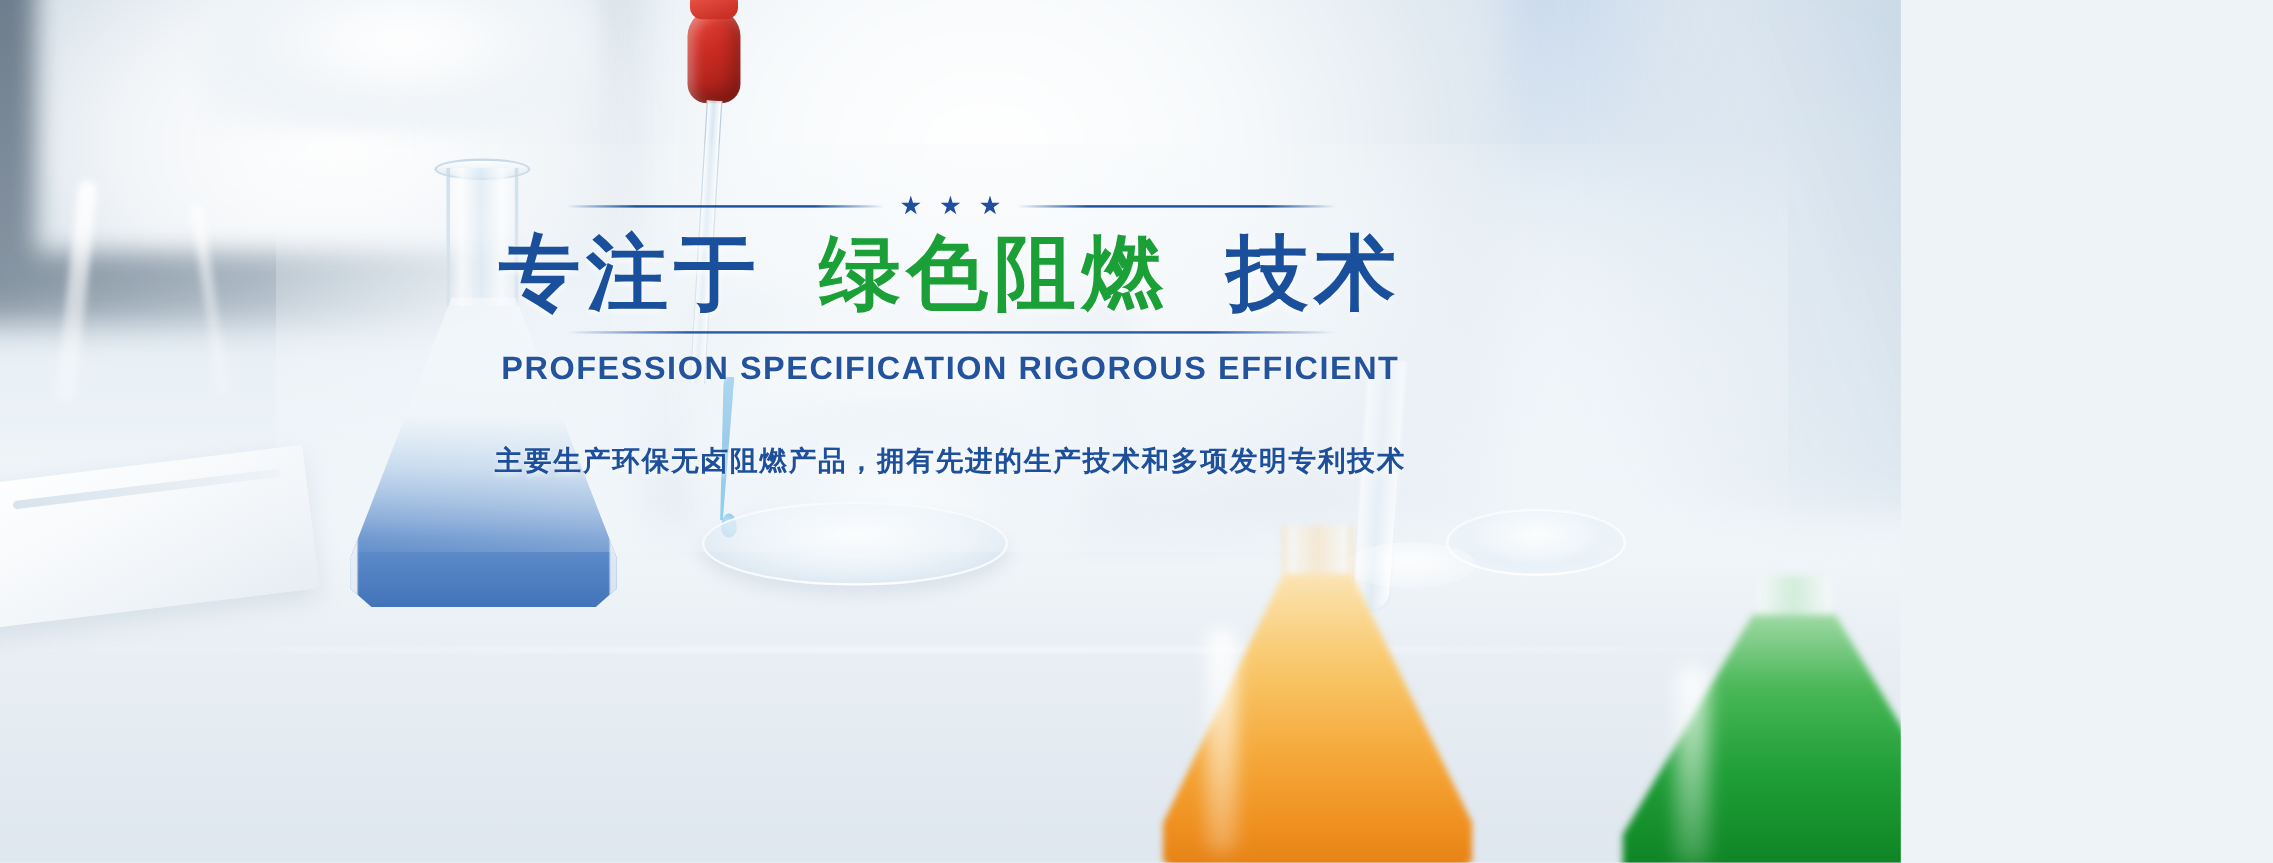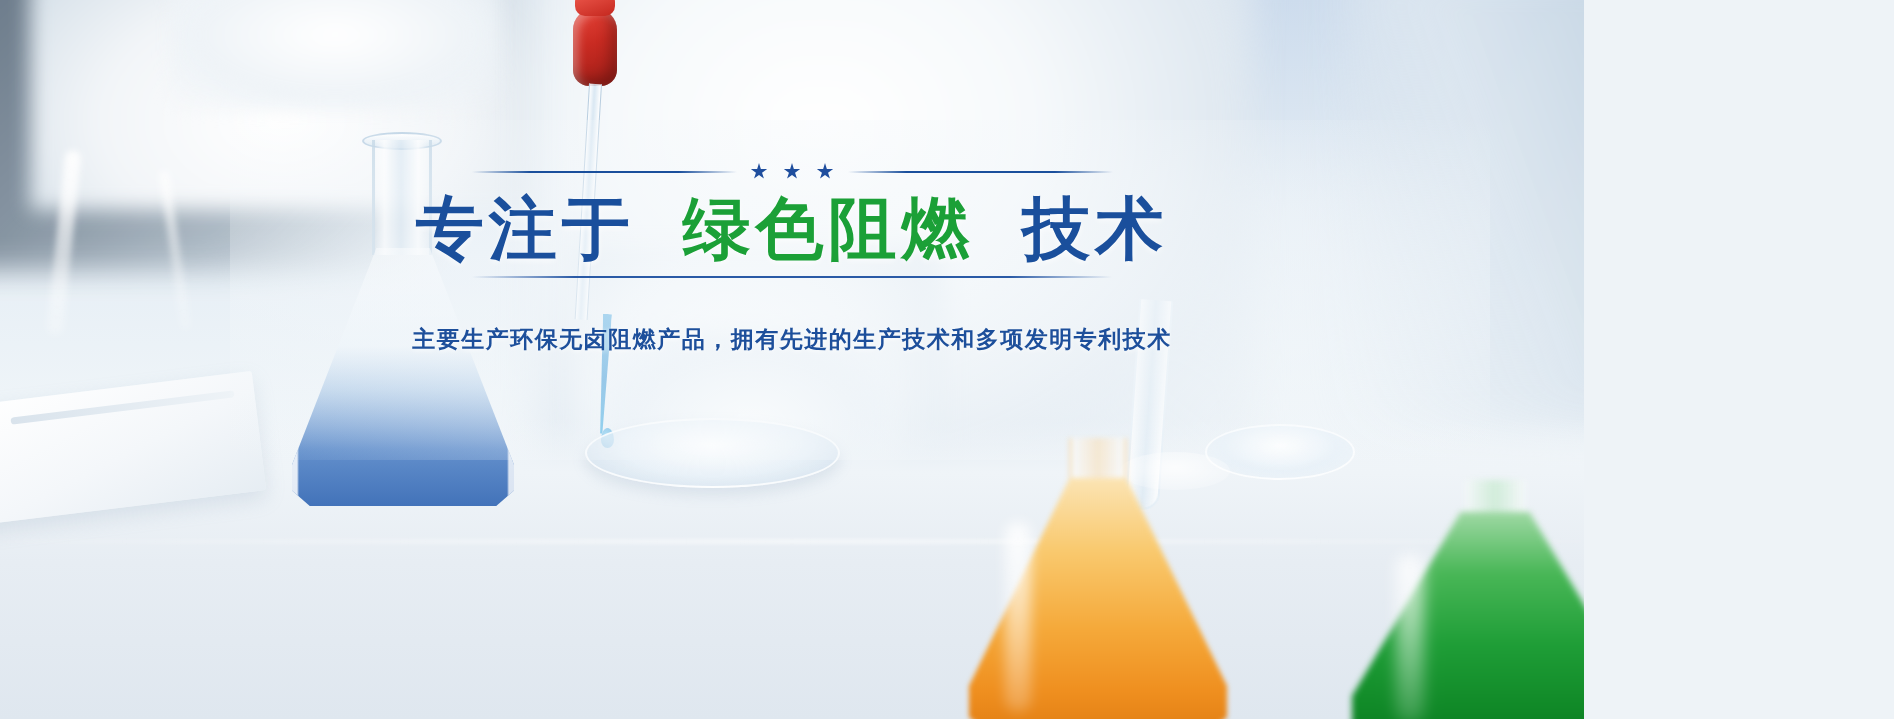--- a/index.html
+++ b/index.html
@@ -351,17 +351,18 @@
       </div>
       <div class="rule"></div>
     </div>
 
     <div class="title">
       <span class="t-blue">专注于</span><span>&nbsp;&nbsp;</span><span class="t-green">绿色阻燃</span><span>&nbsp;&nbsp;</span><span class="t-blue">技术</span>
     </div>
 
     <div class="title-underline"></div>
 
+    <div class="subtitle-en">PROFESSION SPECIFICATION RIGOROUS EFFICIENT</div>
 
     <div class="tagline">主要生产环保无卤阻燃产品，拥有先进的生产技术和多项发明专利技术</div>
 
   </div>
 </div>
 
 </body></html>

